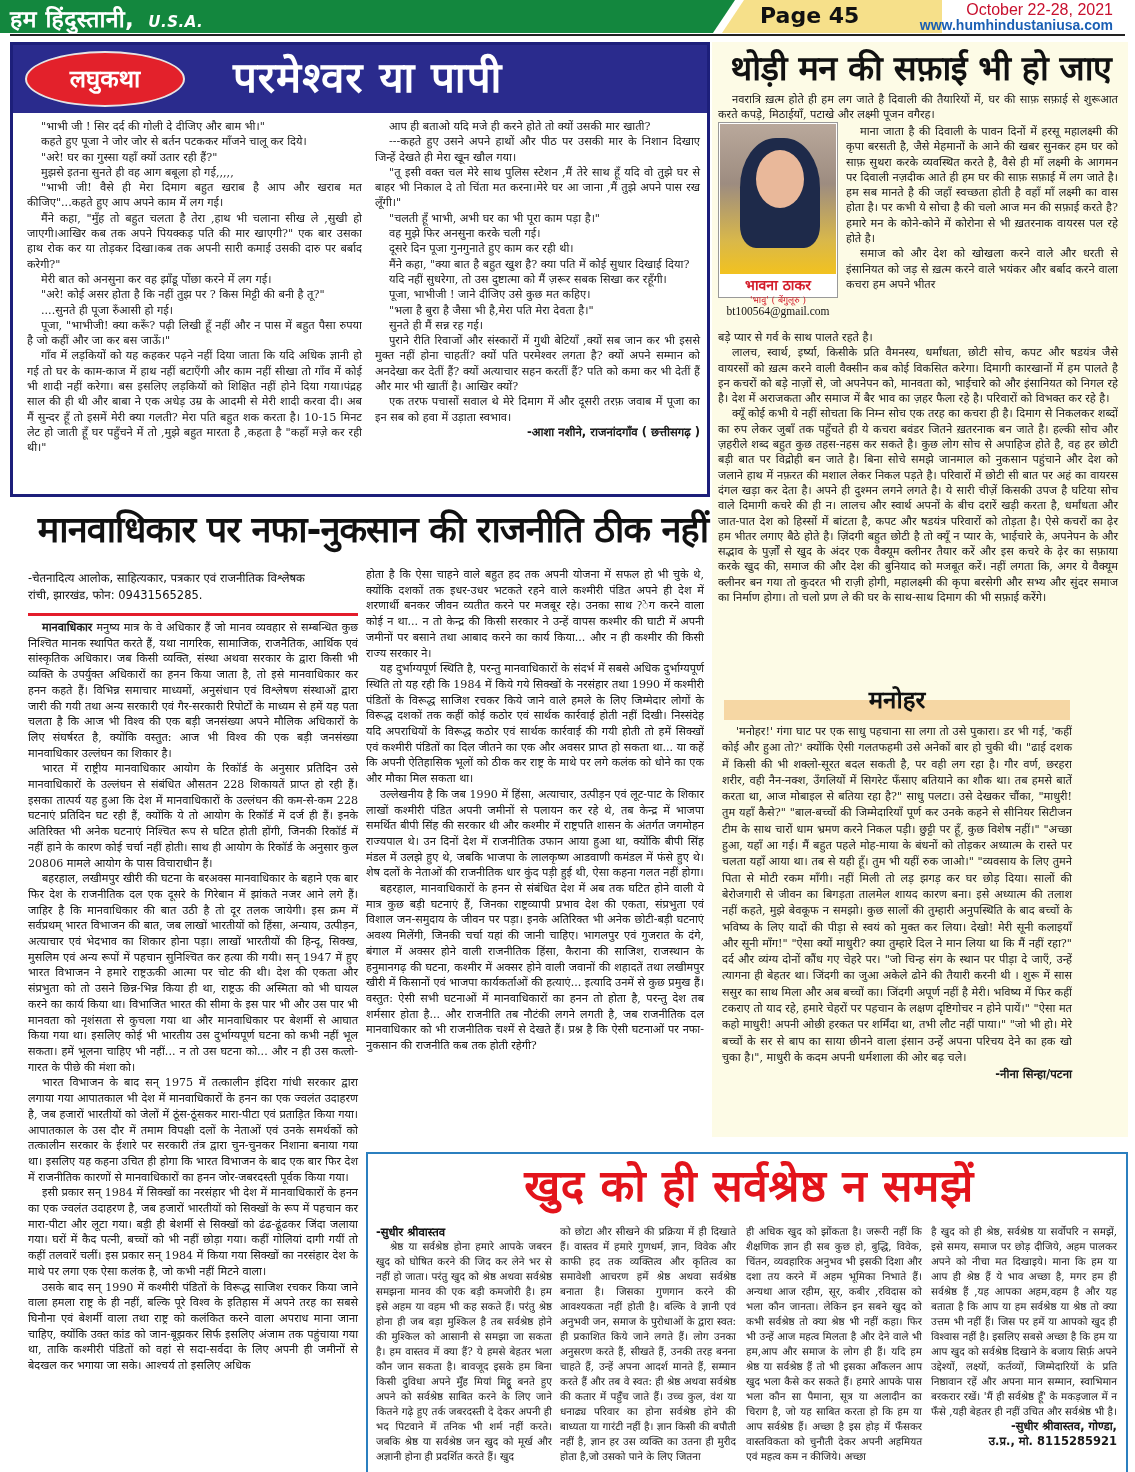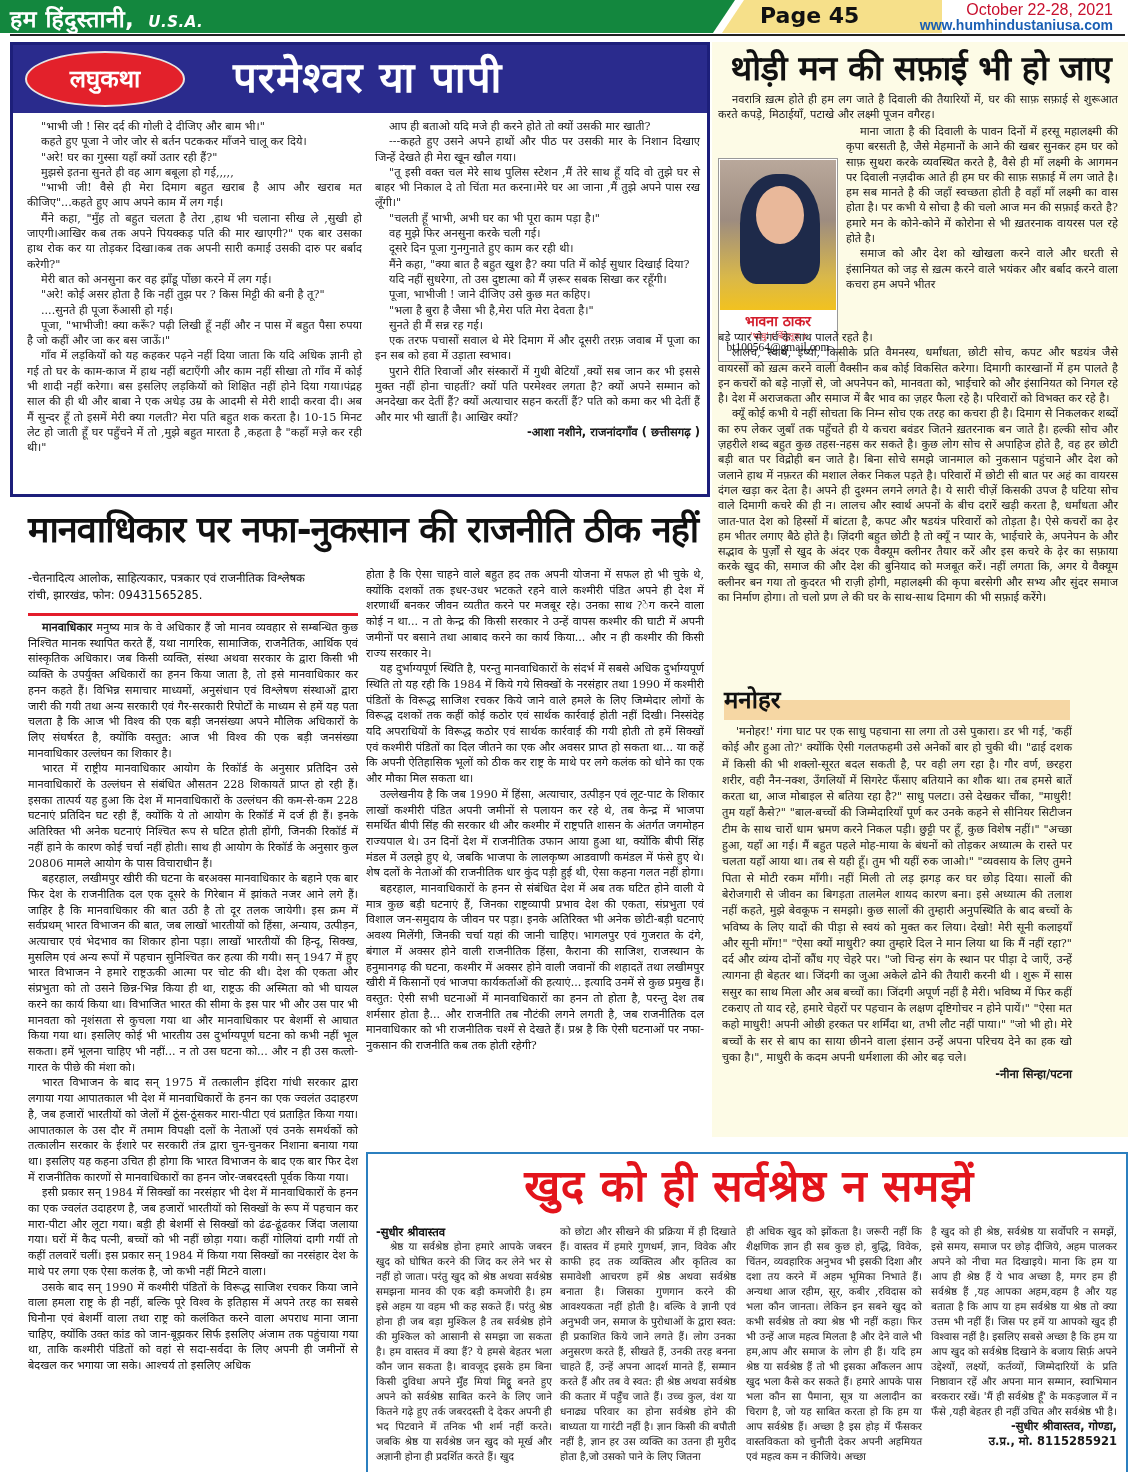--- a/index.html
+++ b/index.html
@@ -60,21 +60,21 @@
   .byline-right { text-align: right; font-weight: bold; font-family: "DejaVu Sans", sans-serif; font-size: 11.5px; }
 
   
   .safai { position: absolute; left: 712px; top: 42px; width: 416px; height: 1095px; background: #fdfbe6; }
   .safai-title {
     position: absolute; left: 4px; top: 2px; width: 410px; text-align: center; font-family: "DejaVu Sans", sans-serif;
     font-weight: bold; font-size: 34px; color: #111; letter-spacing: -0.5px;
   }
   .safai-intro { left: 6px; top: 50px; width: 400px; }
   .photo-box {
-    position: absolute; left: 6px; top: 80px; width: 120px; height: 204px; background: #fff; border: 1px solid #999; margin-top: 36px;
+    position: absolute; left: 6px; top: 80px; width: 120px; height: 176px; background: #fff; border: 1px solid #999;
   }
   .photo {
     position: absolute; left: 1px; top: 1px; width: 116px; height: 150px;
     background: linear-gradient(180deg, #b9a89b 0%, #9d8c80 40%, #d9b84a 78%, #f2c21f 100%);
   }
   .photo-face {
     position: absolute; left: 36px; top: 26px; width: 48px; height: 58px; border-radius: 50%; background: #e9b89a;
   }
   .photo-hair {
     position: absolute; left: 20px; top: 14px; width: 80px; height: 110px; border-radius: 45% 45% 20% 20%; background: #1e2a4a;
@@ -90,29 +90,29 @@
     position: absolute; left: 0; top: 182px; width: 118px; text-align: center; color: #111; font-size: 11.5px;
     font-family: "Liberation Serif", serif;
   }
   .safai-wrap { left: 134px; top: 82px; width: 272px; }
   .safai-body { left: 6px; top: 288px; width: 400px; }
 
   .manohar-head {
     position: absolute; left: 12px; top: 658px; width: 346px; height: 20px; background: #f6d7a4;
   }
   .manohar-title {
-    position: absolute; left: 12px; top: 640px; width: 346px; text-align: left; font-family: "DejaVu Sans", sans-serif;
+    position: absolute; left: 12px; top: 640px; width: 346px; text-align: center; font-family: "DejaVu Sans", sans-serif;
     font-weight: bold; font-size: 24px;
   }
   .manohar-body { left: 10px; top: 682px; width: 350px; font-size: 11.2px; line-height: 16.3px; }
 
   
   .s2-title {
     position: absolute; left: 28px; top: 504px; width: 680px; font-family: "DejaVu Sans", sans-serif;
-    font-weight: bold; font-size: 36px; color: #111; letter-spacing: -1px; white-space: nowrap;
+    font-weight: bold; font-size: 36px; color: #111; letter-spacing: -1px; white-space: nowrap; text-align: right;
   }
   .s2-byline {
     position: absolute; left: 28px; top: 570px; width: 330px; font-size: 11.5px; line-height: 17px;
     font-family: "DejaVu Sans", sans-serif;
   }
   .s2-rule { position: absolute; left: 28px; top: 613px; width: 330px; height: 3px; background: #e31c2b; }
   .s2-col1 { left: 28px; top: 620px; width: 330px; font-size: 11.1px; line-height: 15.7px; }
   .s2-col2 { left: 366px; top: 567px; width: 338px; font-size: 11.1px; line-height: 15.7px; }
   .lead { font-weight: bold; }
 
@@ -168,22 +168,22 @@
     <p>---कहते हुए उसने अपने हाथों और पीठ पर उसकी मार के निशान दिखाए जिन्हें देखते ही मेरा खून खौल गया।</p>
     <p>"तू इसी वक्त चल मेरे साथ पुलिस स्टेशन ,मैं तेरे साथ हूँ यदि वो तुझे घर से बाहर भी निकाल दे तो चिंता मत करना।मेरे घर आ जाना ,मैं तुझे अपने पास रख लूँगी।"</p>
     <p>"चलती हूँ भाभी, अभी घर का भी पूरा काम पड़ा है।"</p>
     <p>वह मुझे फिर अनसुना करके चली गई।</p>
     <p>दूसरे दिन पूजा गुनगुनाते हुए काम कर रही थी।</p>
     <p>मैंने कहा, "क्या बात है बहुत खुश है? क्या पति में कोई सुधार दिखाई दिया?</p>
     <p>यदि नहीं सुधरेगा, तो उस दुष्टात्मा को मैं ज़रूर सबक सिखा कर रहूँगी।</p>
     <p>पूजा, भाभीजी ! जाने दीजिए उसे कुछ मत कहिए।</p>
     <p>"भला है बुरा है जैसा भी है,मेरा पति मेरा देवता है।"</p>
     <p>सुनते ही मैं सन्न रह गई।</p>
+    <p>पुराने रीति रिवाजों और संस्कारों में गुथी बेटियाँ ,क्यों सब जान कर भी इससे मुक्त नहीं होना चाहतीं? क्यों पति परमेश्वर लगता है? क्यों अपने सम्मान को अनदेखा कर देतीं हैं? क्यों अत्याचार सहन करतीं हैं? पति को कमा कर भी देतीं हैं और मार भी खातीं है। आखिर क्यों?</p>
     <p>एक तरफ पचासों सवाल थे मेरे दिमाग में और दूसरी तरफ़ जवाब में पूजा का इन सब को हवा में उड़ाता स्वभाव।</p>
-    <p>पुराने रीति रिवाजों और संस्कारों में गुथी बेटियाँ ,क्यों सब जान कर भी इससे मुक्त नहीं होना चाहतीं? क्यों पति परमेश्वर लगता है? क्यों अपने सम्मान को अनदेखा कर देतीं हैं? क्यों अत्याचार सहन करतीं हैं? पति को कमा कर भी देतीं हैं और मार भी खातीं है। आखिर क्यों?</p>
     <p class="byline-right">-आशा नशीने, राजनांदगाँव ( छत्तीसगढ़ )</p>
   </div>
 </div>
 
 <div class="safai">
   <div class="safai-title">थोड़ी मन की सफ़ाई भी हो जाए</div>
   <div class="col-text safai-intro">
     <p>नवरात्रि ख़त्म होते ही हम लग जाते है दिवाली की तैयारियों में, घर की साफ़ सफ़ाई से शुरूआत करते कपड़े, मिठाईयाँ, पटाखे और लक्ष्मी पूजन वगैरह।</p>
   </div>
   <div class="photo-box">

